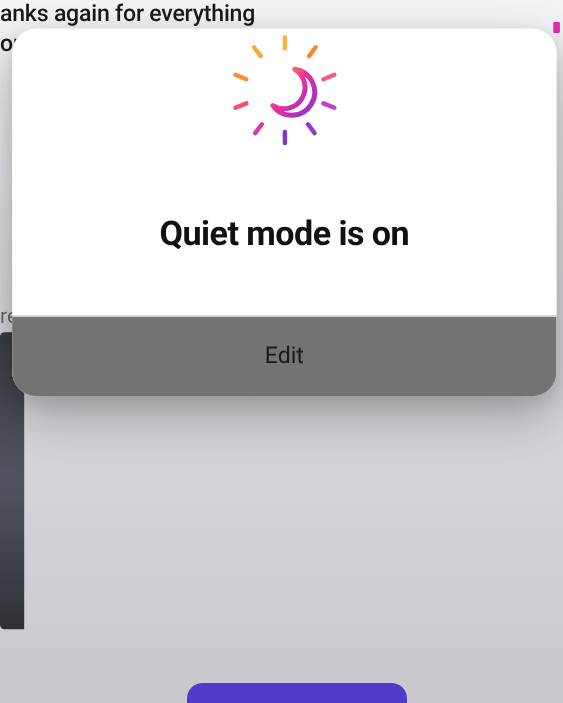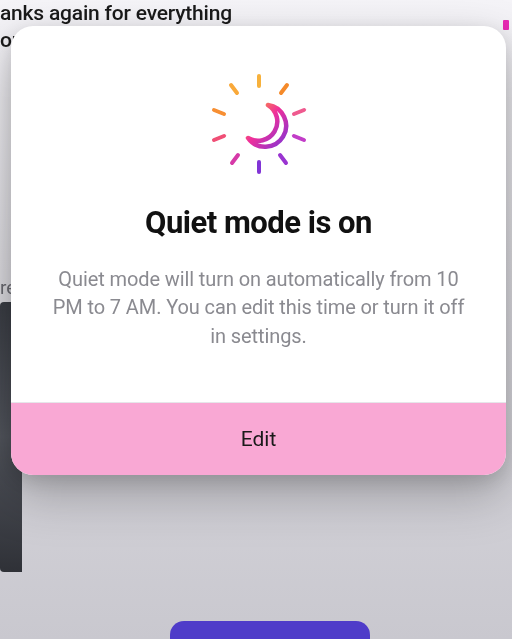--- a/index.html
+++ b/index.html
@@ -50,22 +50,22 @@
       border-radius: 14px 14px 0 0;
     }
     .dialog {
       position: absolute;
       top: 26px; left: 11px; right: 6px;
       background: #fff;
       border-radius: 22px;
       box-shadow: 0 20px 50px rgba(0,0,0,0.25), 0 6px 18px rgba(0,0,0,0.12);
       display: flex;
       flex-direction: column;
-      padding-top: 42px;
       overflow: hidden;
+      gap: 32px;
     }
     .icon-wrap {
       display: flex;
       justify-content: center;
       margin-bottom: 22px;
     }
     .title {
       font-size: 31px;
       font-weight: 700;
       letter-spacing: -0.5px;
@@ -82,21 +82,21 @@
       letter-spacing: -0.1px;
     }
     .btn {
       border-top: 1px solid #e6e6ea;
       height: 73px;
       display: flex;
       align-items: center;
       justify-content: center;
       font-size: 21px;
       color: #1a1a1a;
-      background: #f9a8d4;
+      background: #737373;
       cursor: pointer;
       user-select: none;
     }
   </style>
 </head>
 <body>
 
 <div class="bg">
   <div class="bg-text-top" style="white-space:pre;">anks again for everything
 ou</div>
@@ -133,18 +133,17 @@
           <line x1="10" y1="72" x2="20" y2="68" stroke="#f04f76"></line>
           <line x1="10" y1="42" x2="20" y2="46" stroke="#f78f33"></line>
           <line x1="27" y1="17" x2="33" y2="25" stroke="#f9a93a"></line>
         </g>
       </svg>
     </span>
   </div>
 
   <h1 class="title">Quiet mode is on</h1>
 
-  <p class="desc">Quiet mode will turn on automatically from 10 PM to 7 AM. You can edit this time or turn it off in settings.</p>
 
   <div class="btn">
     <span>Edit</span>
   </div>
 </div>
 
 </body></html>

